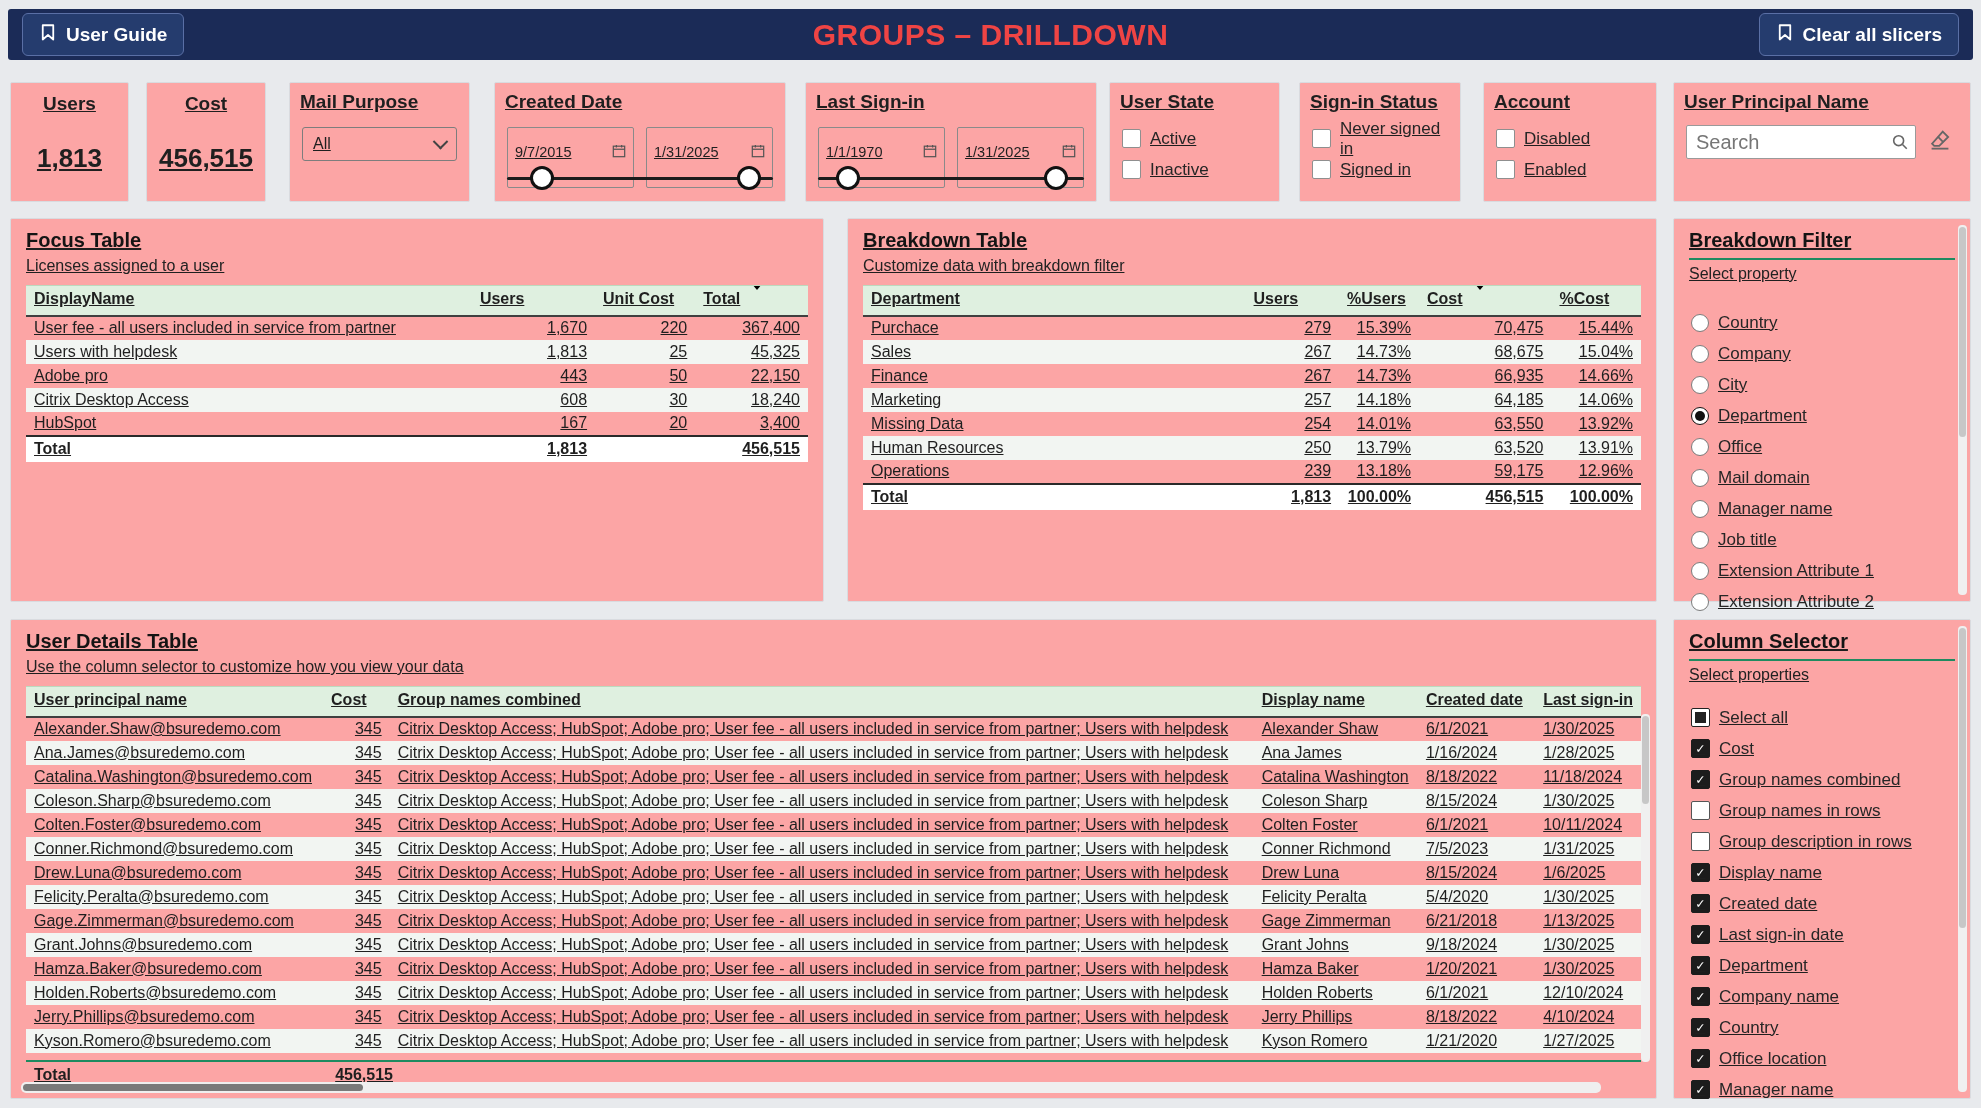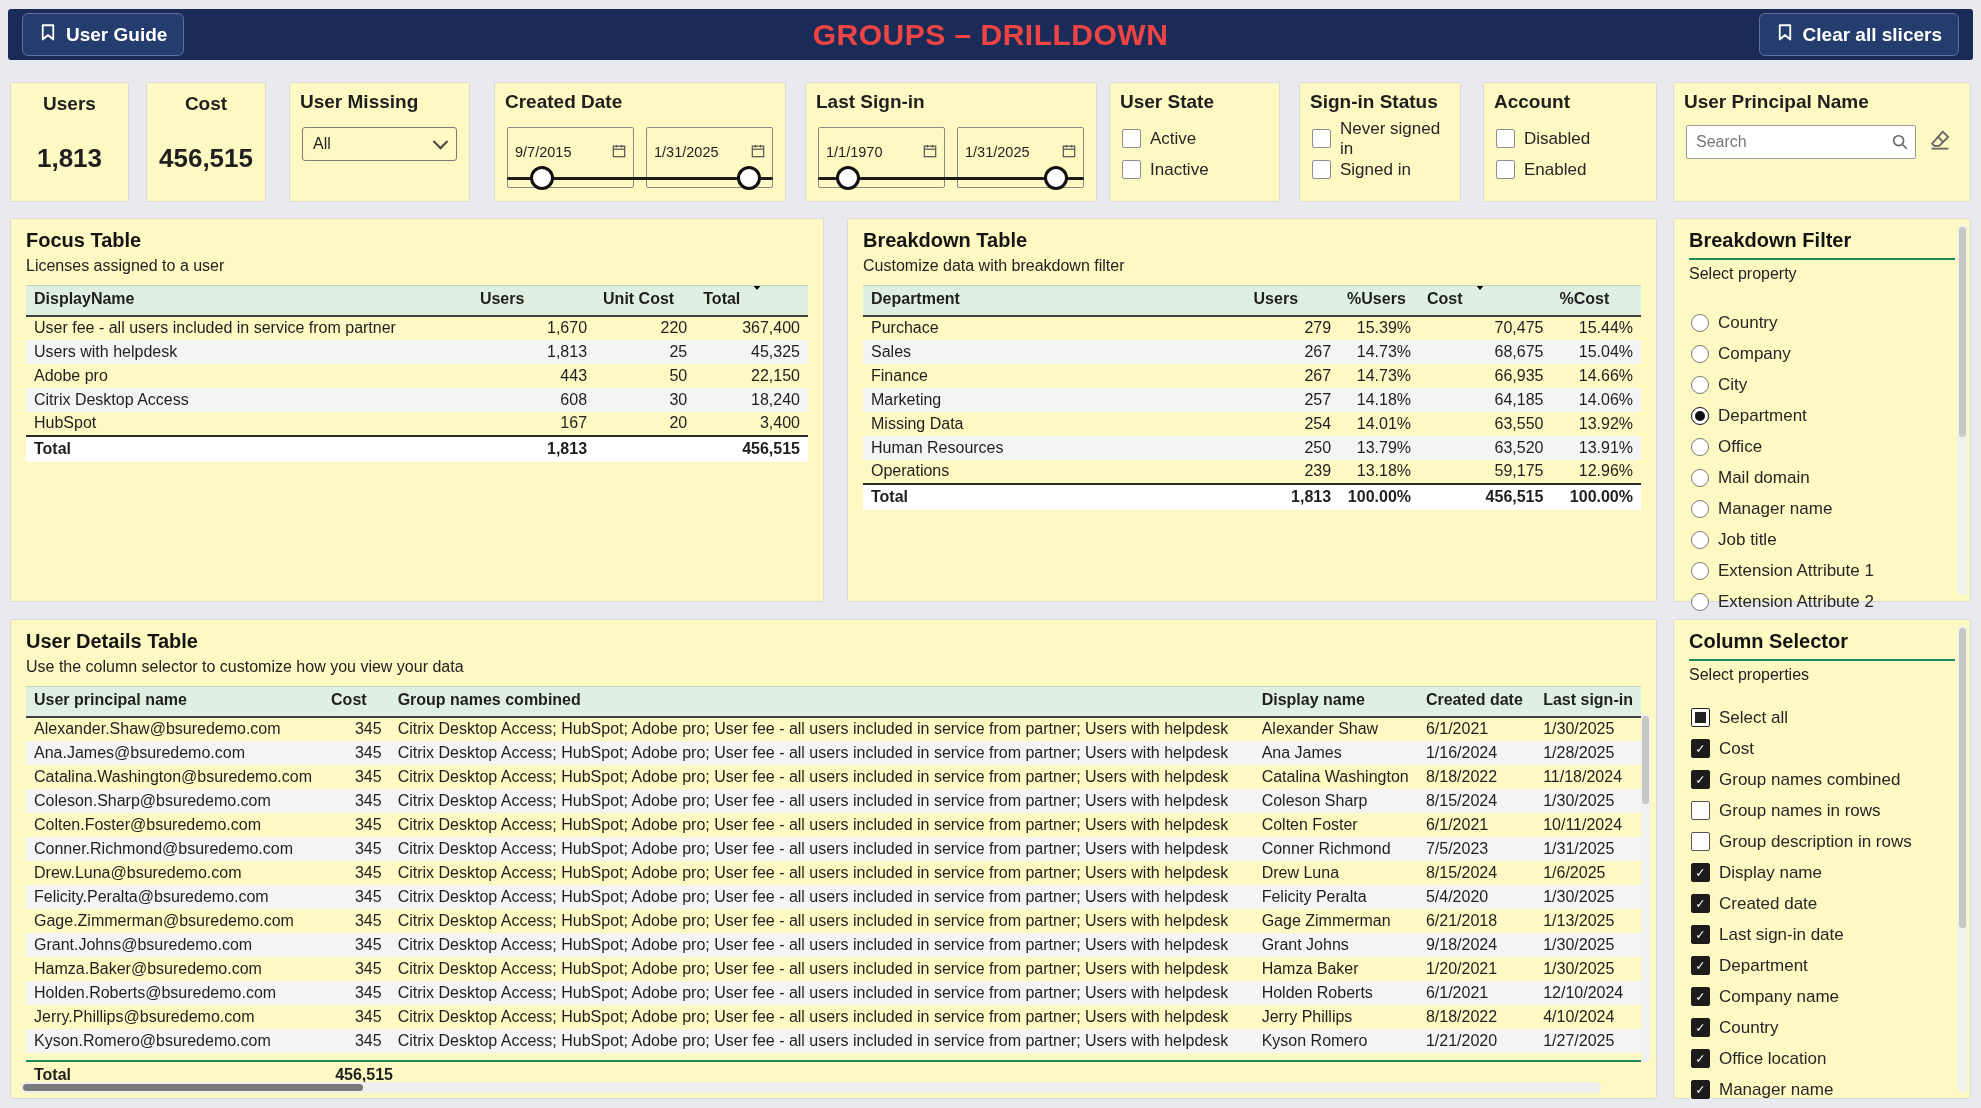--- a/index.html
+++ b/index.html
@@ -9,21 +9,21 @@
   
   .topbar{position:absolute;left:8px;top:9px;width:1965px;height:51px;background:#1b2b57;
           border-radius:3px;display:flex;align-items:center;justify-content:space-between;padding:0 14px;box-sizing:border-box;}
   .topbar h1{position:absolute;left:0;right:0;text-align:center;margin:0;color:#ef4444;
              font-size:30px;font-weight:800;letter-spacing:.5px;}
   .navy-btn{display:flex;align-items:center;gap:9px;background:#253c6e;border:1px solid #5a6fa5;
             color:#fff;font-size:19px;font-weight:700;border-radius:6px;padding:8px 16px;cursor:pointer;z-index:2;
             font-family:"Liberation Sans",sans-serif;}
 
   
-  .card,.panel{position:absolute;background:#fef9c3;border:1px solid #d9dbdf;border-radius:2px;box-sizing:border-box;}
+  .card,.panel{position:absolute;background:#fca5a5;border:1px solid #d9dbdf;border-radius:2px;box-sizing:border-box;text-decoration:underline;}
   .card{top:82px;height:120px;}
   #card-users{left:10px;width:119px}   #card-cost{left:146px;width:120px}
   #card-purpose{left:289px;width:181px} #card-created{left:494px;width:292px}
   #card-lastsignin{left:805px;width:292px} #card-state{left:1109px;width:171px}
   #card-status{left:1299px;width:162px} #card-account{left:1483px;width:174px}
   #card-upn{left:1673px;width:298px}
 
   .mid{top:218px;height:384px;} .bot{top:619px;height:480px;}
   #panel-focus{left:10px;width:814px} #panel-breakdown{left:847px;width:810px}
   #panel-filter{left:1673px;width:298px}
@@ -58,21 +58,21 @@
   .cbx.indeterminate{border-color:#222;}
   .cbx.indeterminate::after{content:"";position:absolute;inset:3px;background:#222;}
   .radio{width:16px;height:16px;border:1.6px solid #7b7b7b;border-radius:50%;background:#fff;position:relative;flex:none;}
   .radio.selected{border-color:#111;}
   .radio.selected::after{content:"";position:absolute;inset:3px;border-radius:50%;background:#111;}
 
   
   .search-row{display:flex;align-items:center;gap:12px;margin:12px 12px 0;}
   .search-box{position:relative;width:230px;}
   .search-box input{width:100%;height:34px;border:1px solid #9a9a9a;border-radius:2px;box-sizing:border-box;
-                    padding:0 30px 0 9px;font-size:16px;font-family:"Liberation Sans",sans-serif;}
+                    padding:0 30px 0 9px;font-size:20px;font-family:"Liberation Sans",sans-serif;}
   .search-box input::placeholder{color:#767676;}
   .search-box svg{position:absolute;right:7px;top:8px;}
 
   
   .panel-title{font-size:20px;font-weight:700;color:#141414;}
   .panel-sub{font-size:16px;color:#222;margin-top:5px;}
   .title-rule{height:2px;background:#1f8a60;margin:6px 0 4px;}
 
   
   table.tbl{border-collapse:collapse;table-layout:fixed;font-size:16px;margin-top:10px;}
@@ -127,21 +127,21 @@
     <div class="card-title center-label">Users</div>
     <div class="card-value">1,813</div>
   </div>
 
   <div class="card" id="card-cost">
     <div class="card-title center-label">Cost</div>
     <div class="card-value">456,515</div>
   </div>
 
   <div class="card" id="card-purpose">
-    <div class="card-title">User Missing</div>
+    <div class="card-title">Mail Purpose</div>
     <div class="dropdown">
       <span>All</span>
       <span class="chev"></span>
     </div>
   </div>
 
   <div class="card" id="card-created">
     <div class="card-title">Created Date</div>
     <div class="date-row">
       <div class="date-input">

